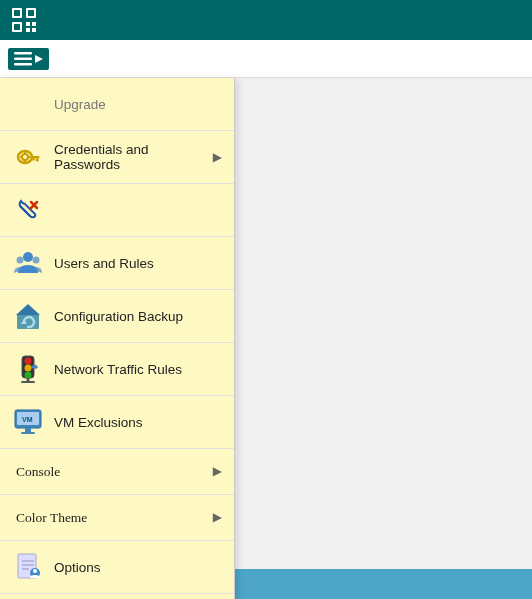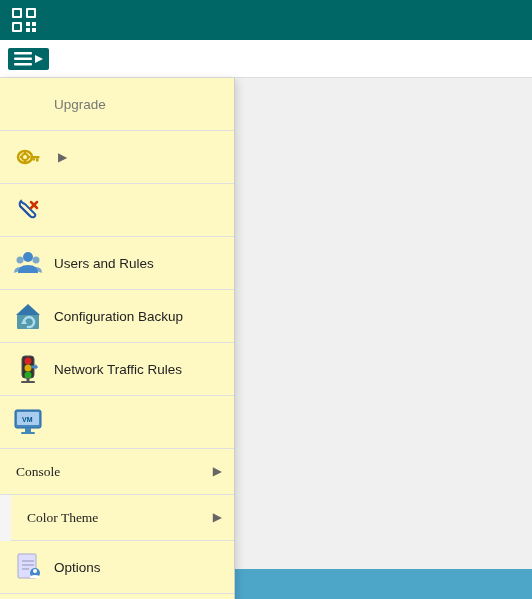--- a/index.html
+++ b/index.html
@@ -224,20 +224,21 @@
           <rect x="15.5" y="12" width="9" height="2.5" fill="#c8a000" rx="1"></rect>
           <rect x="21" y="14.5" width="2.5" height="3" fill="#c8a000" rx="0.5"></rect>
           <rect x="17.5" y="14.5" width="2.5" height="2" fill="#c8a000" rx="0.5"></rect>
 
           <circle cx="6" cy="13" r="1.2" fill="#c8a000"></circle>
           <circle cx="10" cy="9" r="1.2" fill="#c8a000"></circle>
           <circle cx="14" cy="13" r="1.2" fill="#c8a000"></circle>
           <circle cx="10" cy="17" r="1.2" fill="#c8a000"></circle>
         </svg>
       </div>
+      <span class="item-label">Credentials and Passwords</span>
       <span class="arrow">▶</span>
     </div>
 
     <div class="menu-item">
       <div class="icon-wrap">
         <svg width="26" height="26" viewBox="0 0 26 26">
 
           <path d="M6 4 Q4 6 5 9 L15 19 Q17 21 19 20 Q21 19 20 17 L10 7 Q7 6 6 4Z" fill="none" stroke="#2255aa" stroke-width="2"></path>
           <line x1="5" y1="9" x2="15" y2="19" stroke="#2255aa" stroke-width="2"></line>
 
@@ -306,29 +307,30 @@
 
           <rect x="1" y="2" width="26" height="18" rx="2" fill="#4488bb" stroke="#2266aa" stroke-width="1"></rect>
           <rect x="3" y="4" width="22" height="13" rx="1" fill="#aaccee"></rect>
 
           <text x="8" y="14" font-size="7" font-weight="bold" fill="#005588" font-family="Arial">VM</text>
 
           <rect x="11" y="20" width="6" height="4" fill="#4488bb"></rect>
           <rect x="7" y="24" width="14" height="2" rx="1" fill="#4488bb"></rect>
         </svg>
       </div>
+      <span class="item-label">VM Exclusions</span>
     </div>
 
     <div class="menu-item no-icon" style="padding-left:16px;">
 
       <span class="item-label">Console</span>
       <span class="arrow">▶</span>
     </div>
 
-    <div class="menu-item no-icon" style="padding-left:16px;margin-left:11px;">
+    <div class="menu-item no-icon" style="padding-left:16px;">
 
       <span class="item-label">Color Theme</span>
       <span class="arrow">▶</span>
     </div>
 
     <div class="menu-item">
       <div class="icon-wrap">
         <svg width="26" height="28" viewBox="0 0 26 28">
 
           <rect x="3" y="1" width="18" height="24" rx="1" fill="#ddddff" stroke="#aaaacc" stroke-width="1"></rect>

